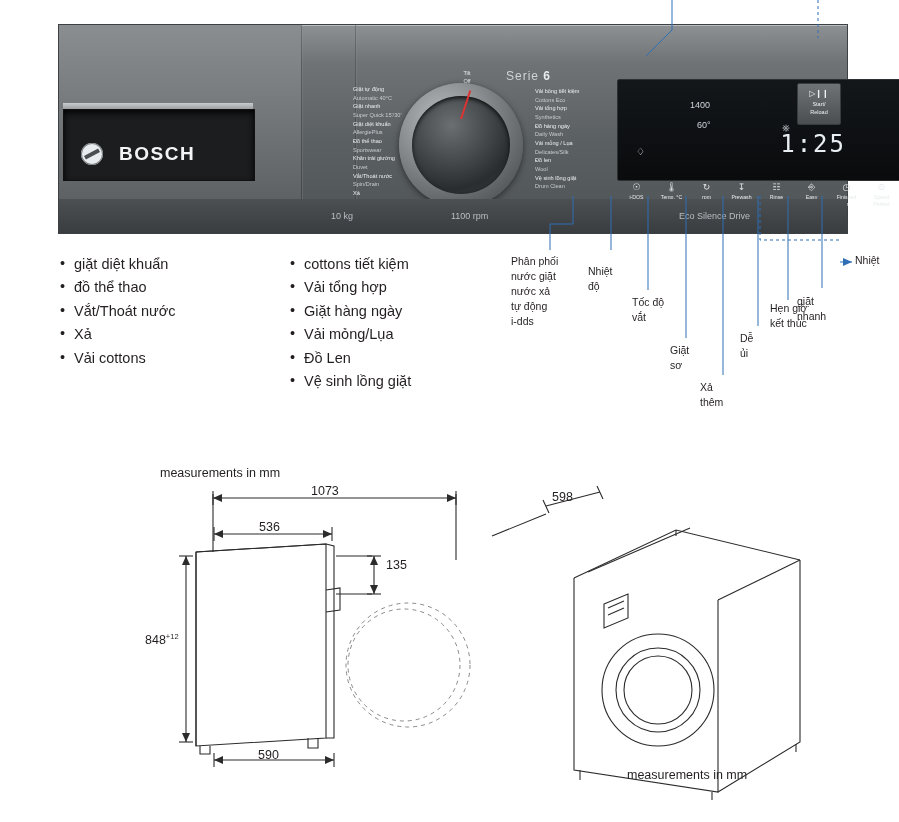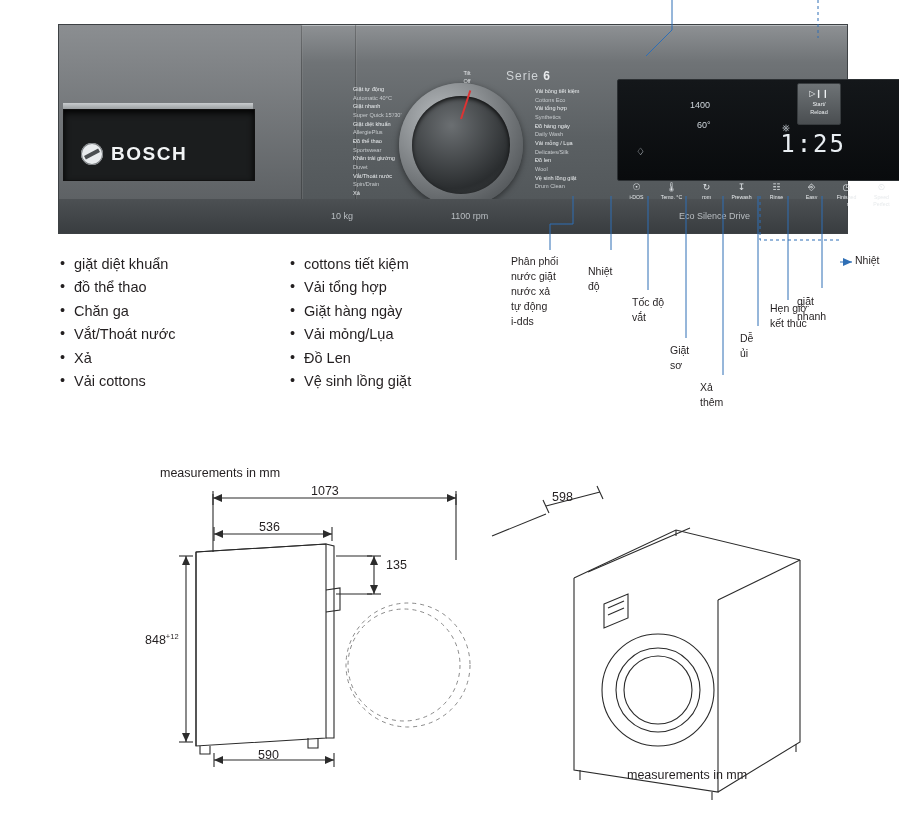--- a/index.html
+++ b/index.html
@@ -32,21 +32,21 @@
     position:absolute;left:4px;top:84px;width:190px;height:70px;
     background:#1b1d1e;border:1px solid #111;
     box-shadow:inset 0 3px 6px rgba(0,0,0,.9);
   }
   .drawerLip{
     position:absolute;left:4px;top:78px;width:190px;height:8px;
     background:linear-gradient(180deg,#c9ccce,#8d9194);
   }
   .bosch{
     position:absolute;left:22px;top:116px;width:178px;height:26px;
-    display:flex;align-items:center;gap:8px;
+    display:flex;align-items:center;gap:16px;
   }
   .bosch .mark{
     width:22px;height:22px;border-radius:50%;
     background:#e9ecee;position:relative;flex:0 0 auto;
     box-shadow:inset 0 0 0 1px #7b7f82;
   }
   .bosch .mark:before{
     content:"";position:absolute;left:3px;top:9px;width:16px;height:4px;
     background:#4b4f52;transform:rotate(-28deg);
   }
@@ -294,21 +294,20 @@
     <path d="M760,196 L760,240 L840,240"></path>
   </g>
   <path d="M840,262 L852,262" stroke="#2f6fb5" stroke-width="1" fill="none"></path>
   <path d="M843,258 L852,262 L843,266 Z" fill="#2f6fb5"></path>
 </svg>
 
 <div class="bullets bl-left">
   <ul>
     <li>giặt diệt khuẩn</li>
     <li>đồ thể thao</li>
-    <li>Chăn ga</li>
     <li>Vắt/Thoát nước</li>
     <li>Xả</li>
     <li>Vải cottons</li>
   </ul>
 </div>
 
 <div class="bullets bl-right">
   <ul>
     <li>cottons tiết kiệm</li>
     <li>Vải tổng hợp</li>

